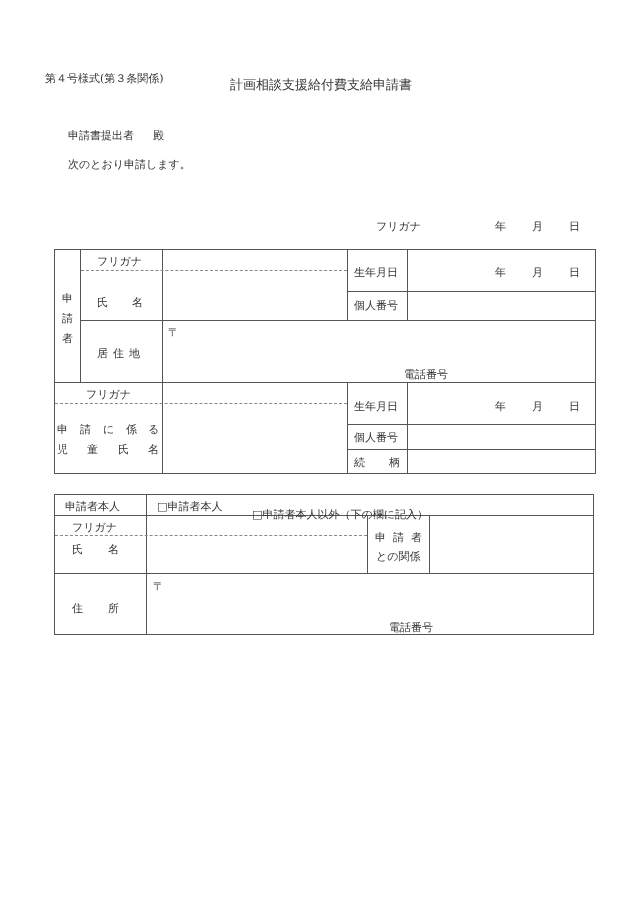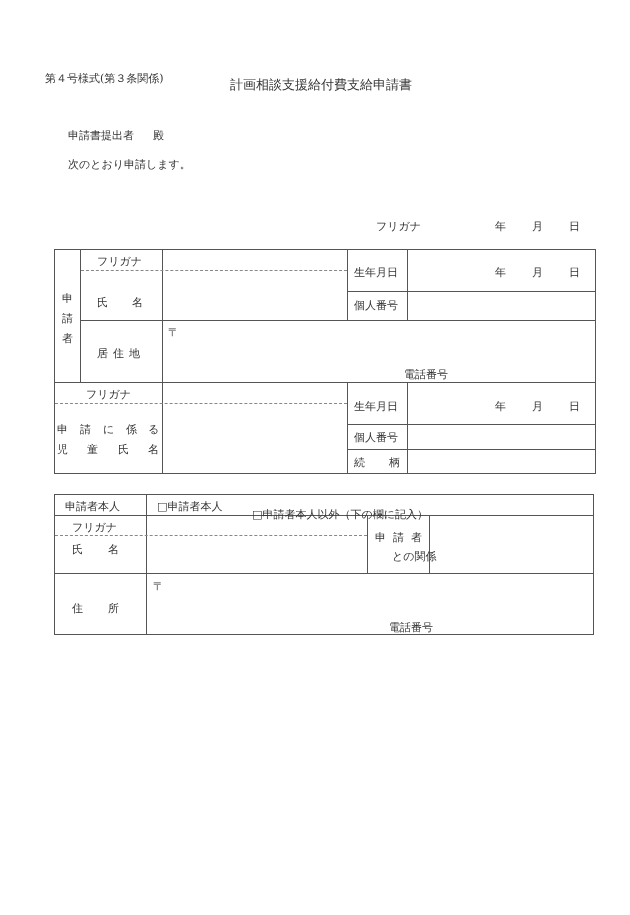--- a/index.html
+++ b/index.html
@@ -135,21 +135,21 @@
   <div class="lbl" style="left:72px; top:520px;">フリガナ</div>
   <div class="abs" style="left:147px; top:516px; width:220px; height:19px;"></div>
 
   <div class="lbl" style="left:72px; top:542px;">氏</div>
   <div class="lbl" style="left:108px; top:542px;">名</div>
   <div class="abs" style="left:147px; top:536px; width:220px; height:37px;"></div>
 
   <div class="lbl" style="left:375px; top:530px;">申</div>
   <div class="lbl" style="left:393px; top:530px;">請</div>
   <div class="lbl" style="left:411px; top:530px;">者</div>
-  <div class="lbl" style="left:376px; top:549px;margin-left:16px;">との関係</div>
+  <div class="lbl" style="left:376px; top:549px;">との関係</div>
   <div class="abs" style="left:430px; top:516px; width:163px; height:57px;"></div>
 
   <div class="lbl" style="left:72px; top:601px;">住</div>
   <div class="lbl" style="left:108px; top:601px;">所</div>
   <div class="lbl" style="left:153px; top:579px;">〒</div>
   <div class="abs" style="left:147px; top:574px; width:446px; height:40px;"></div>
   <div class="lbl" style="left:389px; top:620px;">電話番号</div>
   <div class="abs" style="left:437px; top:615px; width:156px; height:19px;"></div>
 </div>
 

